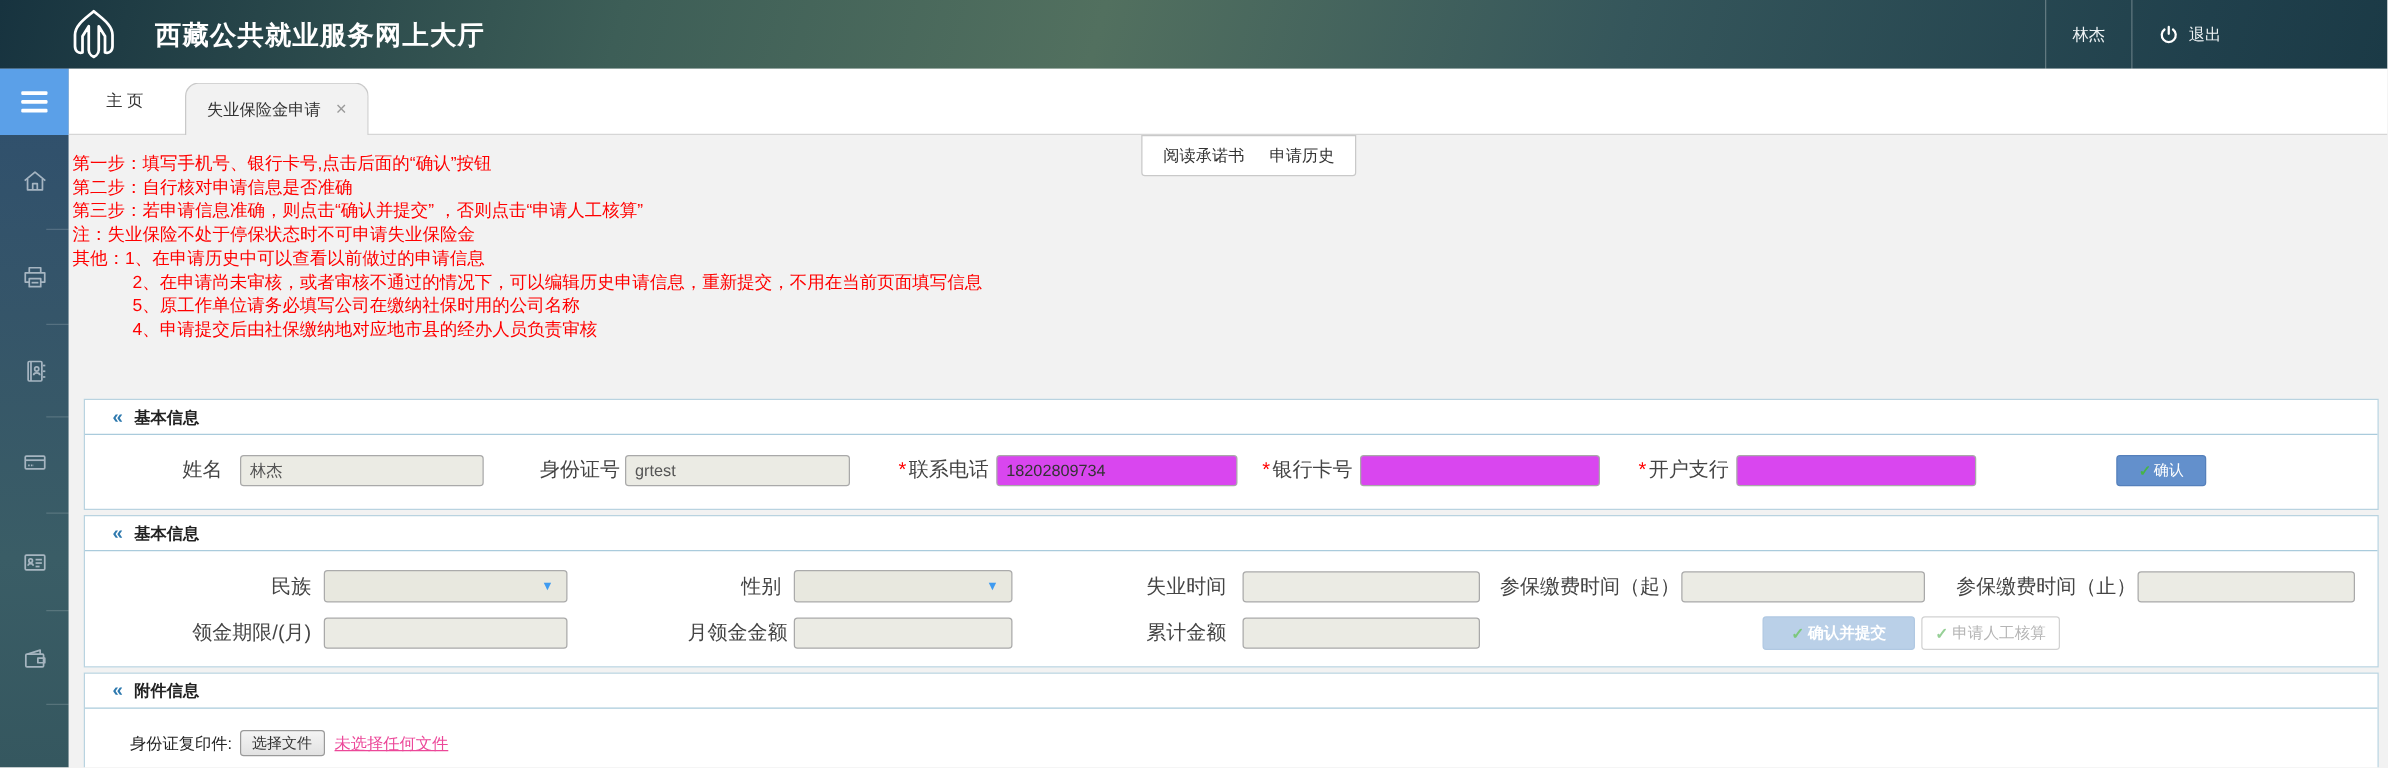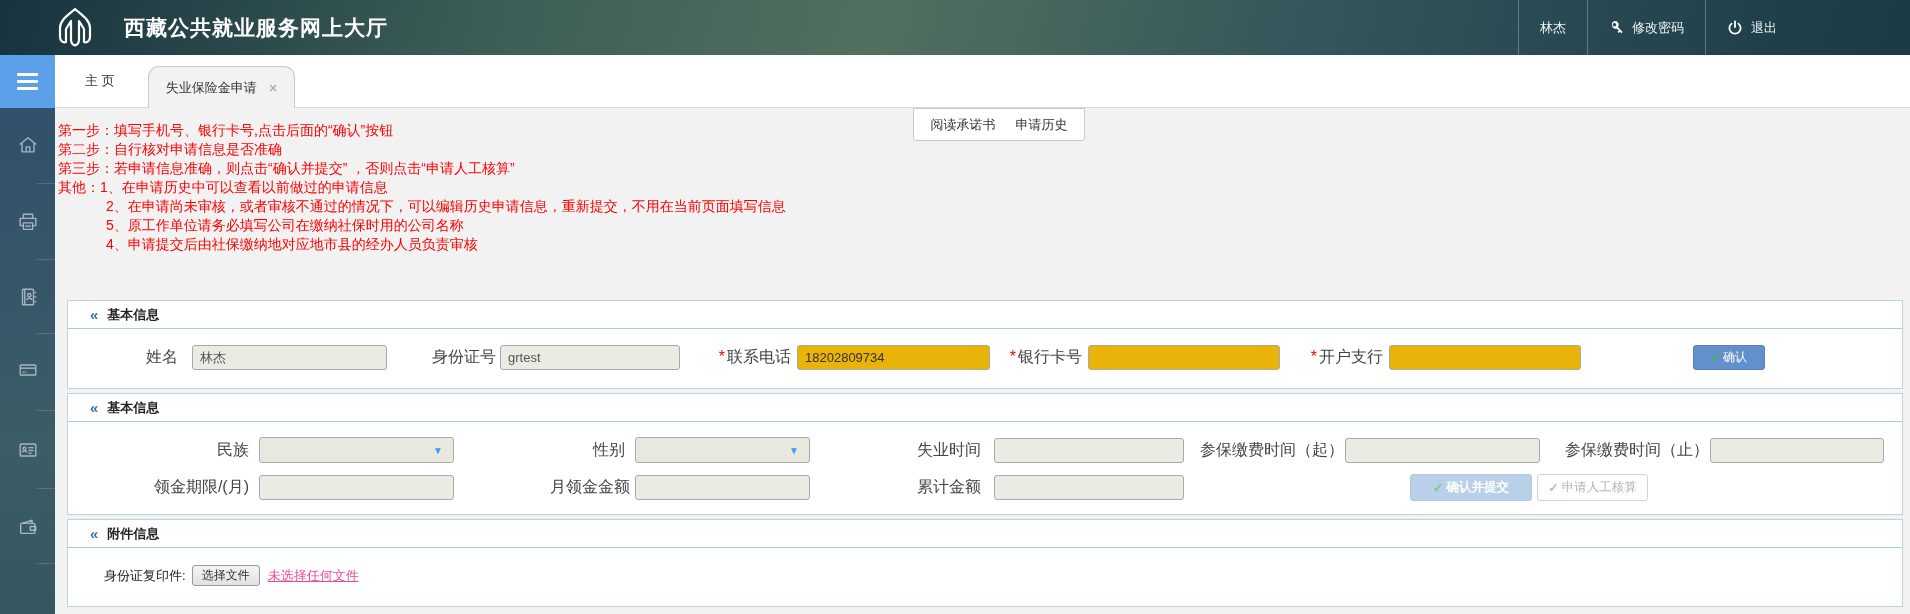--- a/index.html
+++ b/index.html
@@ -54,21 +54,21 @@
     border-bottom:1px solid #aacbdc; font-size:13px; font-weight:bold; color:#222; }
   .collapse-icon { color:#2e79ae; font-size:15px; font-weight:bold; cursor:pointer; }
 
   .form-row { display:flex; align-items:center; }
   .basic-row { padding:16px 0 18px; }
   .apply-row1 { padding-top:15px; }
   .apply-row2 { padding-top:11px; padding-bottom:13px; }
 
   .lbl { display:inline-block; text-align:right; font-size:16px; color:#444; white-space:nowrap; }
   .req { color:#ff0000; margin-right:2px; }
-  .inp { height:25px; border:1px solid #a9a9a9; border-radius:3px; padding:0 7px; font-size:13px; color:#333; background:#eab308; }
+  .inp { height:25px; border:1px solid #a9a9a9; border-radius:3px; padding:0 7px; font-size:13px; color:#333; background:#d946ef; }
   .inp:disabled, .inp.dis { background:#ebebe4; color:#555; }
   .sel { height:26px; background:#e8e8df; border:1px solid #ababab; border-radius:3px;
     display:flex; align-items:center; justify-content:flex-end; padding-right:10px; cursor:pointer; }
   .caret { color:#3f9bf0; font-size:10px; }
 
   
   .b-l1{width:110px;} .b-i1{width:195px;margin-left:14px;}
   .b-l2{width:62px;margin-left:45px;} .b-i2{width:180px;margin-left:6px;}
   .b-l3{width:76px;margin-left:35px;} .b-i3{width:193px;margin-left:6px;}
   .b-l4{width:73px;margin-left:19px;} .b-i4{width:192px;margin-left:6px;}
@@ -107,28 +107,20 @@
       <path d="M23 2 C16 8 8 13 8 21 L8 30 C8 34 11 36 14 35 L14 22 L19 14 L19 33 C19 37 23 38.5 23 38.5 C23 38.5 27 37 27 33 L27 14 L32 22 L32 35 C35 36 38 34 38 30 L38 21 C38 13 30 8 23 2 Z"></path>
     </svg>
   </div>
   <div class="app-title">西藏公共就业服务网上大厅</div>
   <div class="header-right">
     <div class="header-item">
       <span>林杰</span>
     </div>
     <div class="header-item">
       <span class="hicon">
-        <svg width="15" height="15" viewBox="0 0 16 16" fill="#ffffff">
-            <path d="M6.2 1a4.2 4.2 0 0 1 3.4 6.7l5 5-1.3 1.3-1.4-1.4-1.3 1.3-1.4-1.4 1.3-1.3-2-2A4.2 4.2 0 1 1 6.2 1zm-.4 2.2a1.9 1.9 0 1 0 0 3.8 1.9 1.9 0 0 0 0-3.8z"></path>
-          </svg>
-      </span>
-      <span>修改密码</span>
-    </div>
-    <div class="header-item">
-      <span class="hicon">
         <svg width="16" height="16" viewBox="0 0 16 16" fill="none" stroke="#ffffff" stroke-width="1.8" stroke-linecap="round">
             <line x1="8" y1="1.5" x2="8" y2="7"></line>
             <path d="M4.6 3.6 a5.6 5.6 0 1 0 6.8 0"></path>
           </svg>
       </span>
       <span>退出</span>
     </div>
   </div>
 </div>
 
@@ -211,20 +203,21 @@
 
       <div class="promise-box">
         <span>阅读承诺书</span>
         <span>申请历史</span>
       </div>
 
       <div class="instructions">
         <div class="line">第一步：填写手机号、银行卡号,点击后面的“确认”按钮</div>
         <div class="line">第二步：自行核对申请信息是否准确</div>
         <div class="line">第三步：若申请信息准确，则点击“确认并提交” ，否则点击“申请人工核算”</div>
+        <div class="line">注：失业保险不处于停保状态时不可申请失业保险金</div>
         <div class="line">其他：1、在申请历史中可以查看以前做过的申请信息</div>
         <div class="line indent">2、在申请尚未审核，或者审核不通过的情况下，可以编辑历史申请信息，重新提交，不用在当前页面填写信息</div>
         <div class="line indent">5、原工作单位请务必填写公司在缴纳社保时用的公司名称</div>
         <div class="line indent">4、申请提交后由社保缴纳地对应地市县的经办人员负责审核</div>
       </div>
 
       <div class="panel panel-first">
         <div class="panel-header">
           <span class="collapse-icon">«</span>
           <span>基本信息</span>

